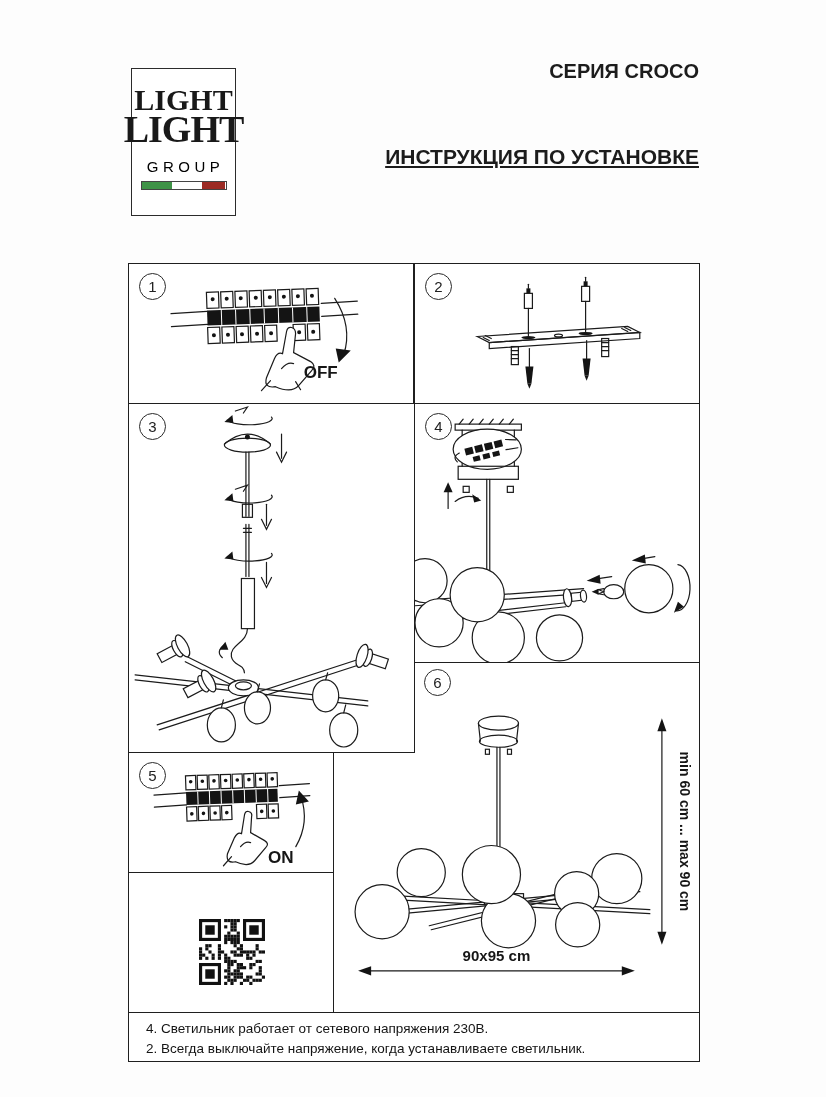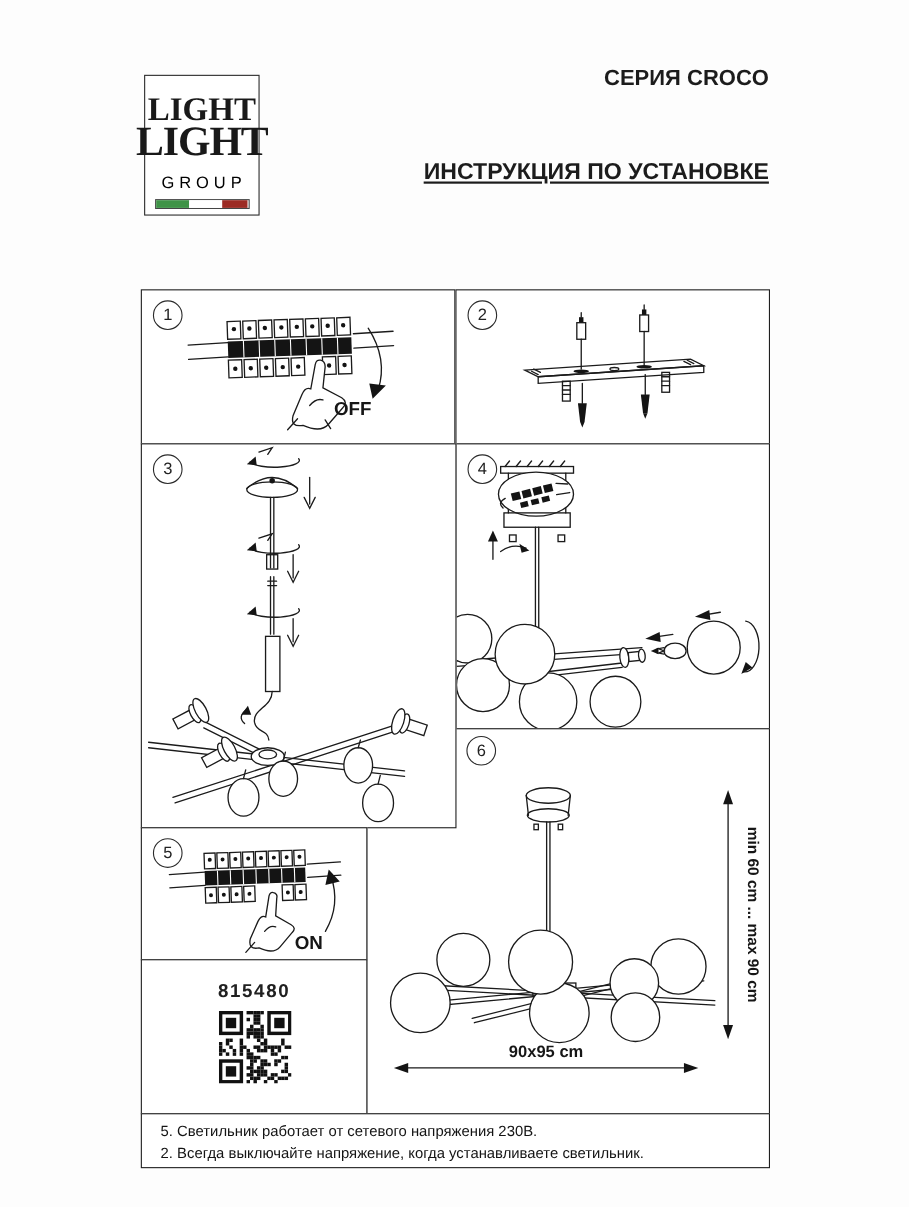--- a/index.html
+++ b/index.html
@@ -1,20 +1,20 @@
 <!DOCTYPE html>
 <html><head>
 <meta charset="utf-8">
 <style>
   html,body{margin:0;padding:0;}
   body{width:826px;height:1097px;background:#fdfdfd;font-family:"Liberation Sans",sans-serif;color:#1c1c1c;position:relative;overflow:hidden;}
   .page{position:absolute;inset:0;}
 
   
-  .logo-box{position:absolute;left:131px;top:68px;width:105px;height:128px;border:1.5px solid #2b2b2b;background:#fff;box-sizing:border-box;display:flex;flex-direction:column;align-items:center;}
+  .logo-box{position:absolute;left:131px;top:68px;width:105px;height:148px;border:1.5px solid #2b2b2b;background:#fff;box-sizing:border-box;display:flex;flex-direction:column;align-items:center;}
   .logo-light{font-family:"Liberation Serif",serif;font-weight:700;font-size:30px;line-height:27px;letter-spacing:0px;margin-top:17px;color:#191919;}
   .logo-star{font-family:"Liberation Serif",serif;font-weight:700;font-size:38px;line-height:32px;color:#191919;letter-spacing:-1px;}
   .logo-group{font-size:15px;letter-spacing:4.5px;color:#000000;margin-top:13px;margin-left:4px;}
   .logo-flag{width:84px;height:7px;border:1px solid #444;margin-top:6px;display:flex;box-sizing:content-box;}
   .logo-flag span{height:100%;}
   .hdr{position:absolute;right:127px;text-align:center;font-weight:700;white-space:nowrap;}
   .hdr-series{top:60px;font-size:20px;}
   .hdr-articles{top:89px;font-size:20px;}
   .hdr-t1{top:145px;font-size:21px;text-decoration:underline;}
   .hdr-t2{top:172px;font-size:21px;}
@@ -400,21 +400,20 @@
       </g>
       <g>
         <path class="ln" d="M166,93 q14,-24 5,-50"></path>
         <polygon class="fill" points="169,37 179,48 166,51"></polygon>
       </g>
       <text class="swtxt" x="151" y="109" text-anchor="middle">ON</text>
     </svg>
   </div>
 
   <div class="panel pqr">
-    <div class="art">815480</div>
     <svg class="qr-wrap" viewBox="0 0 63 63">
         <rect x="24" y="0" width="3" height="3" fill="#111"></rect>
         <rect x="27" y="0" width="3" height="3" fill="#111"></rect>
         <rect x="30" y="0" width="3" height="3" fill="#111"></rect>
         <rect x="33" y="0" width="3" height="3" fill="#111"></rect>
         <rect x="36" y="0" width="3" height="3" fill="#111"></rect>
         <rect x="30" y="3" width="3" height="3" fill="#111"></rect>
         <rect x="33" y="3" width="3" height="3" fill="#111"></rect>
         <rect x="24" y="6" width="3" height="3" fill="#111"></rect>
         <rect x="30" y="6" width="3" height="3" fill="#111"></rect>
@@ -537,17 +536,17 @@
         <rect x="42" y="0" width="21" height="21" fill="#111"></rect>
         <rect x="45" y="3" width="15" height="15" fill="#fff"></rect>
         <rect x="48" y="6" width="9" height="9" fill="#111"></rect>
         <rect x="0" y="42" width="21" height="21" fill="#111"></rect>
         <rect x="3" y="45" width="15" height="15" fill="#fff"></rect>
         <rect x="6" y="48" width="9" height="9" fill="#111"></rect>
       </svg>
   </div>
 
   <div class="panel notes">
-    <div>5. Светильник работает от сетевого напряжения 230В.</div>
+    <div>4. Светильник работает от сетевого напряжения 230В.</div>
     <div>2. Всегда выключайте напряжение, когда устанавливаете светильник.</div>
   </div>
 
 </div>
 
 </body></html>

